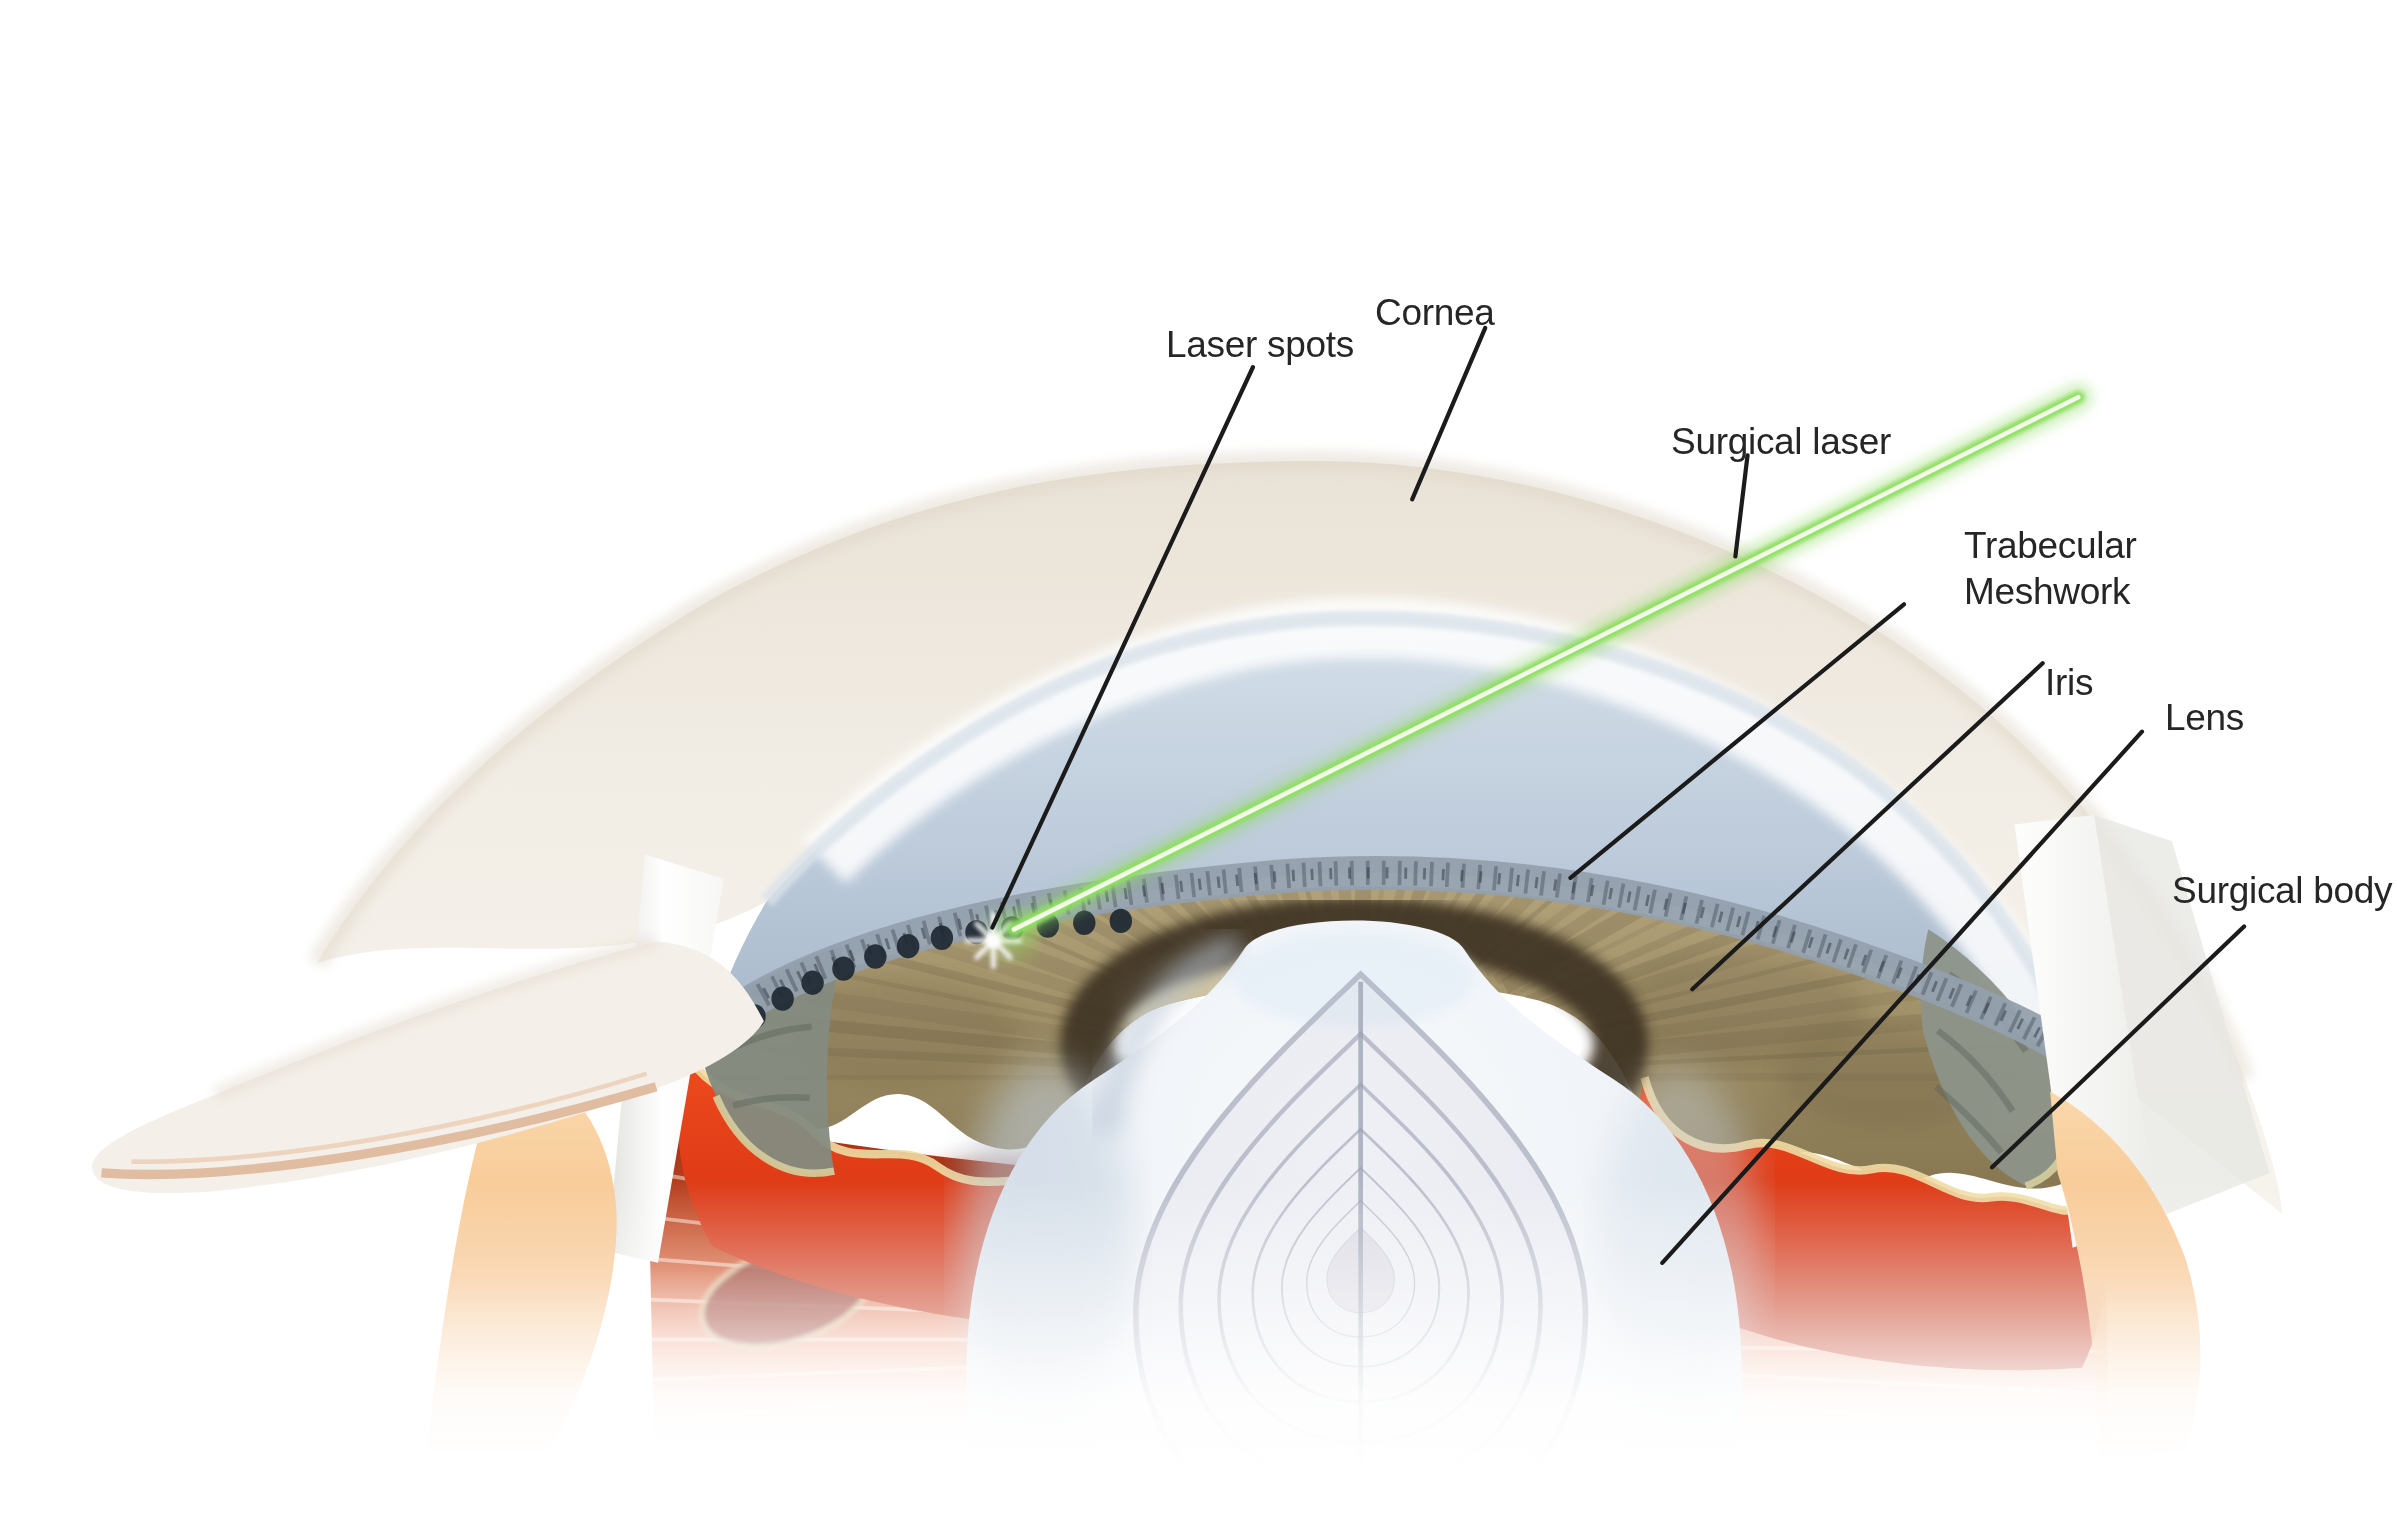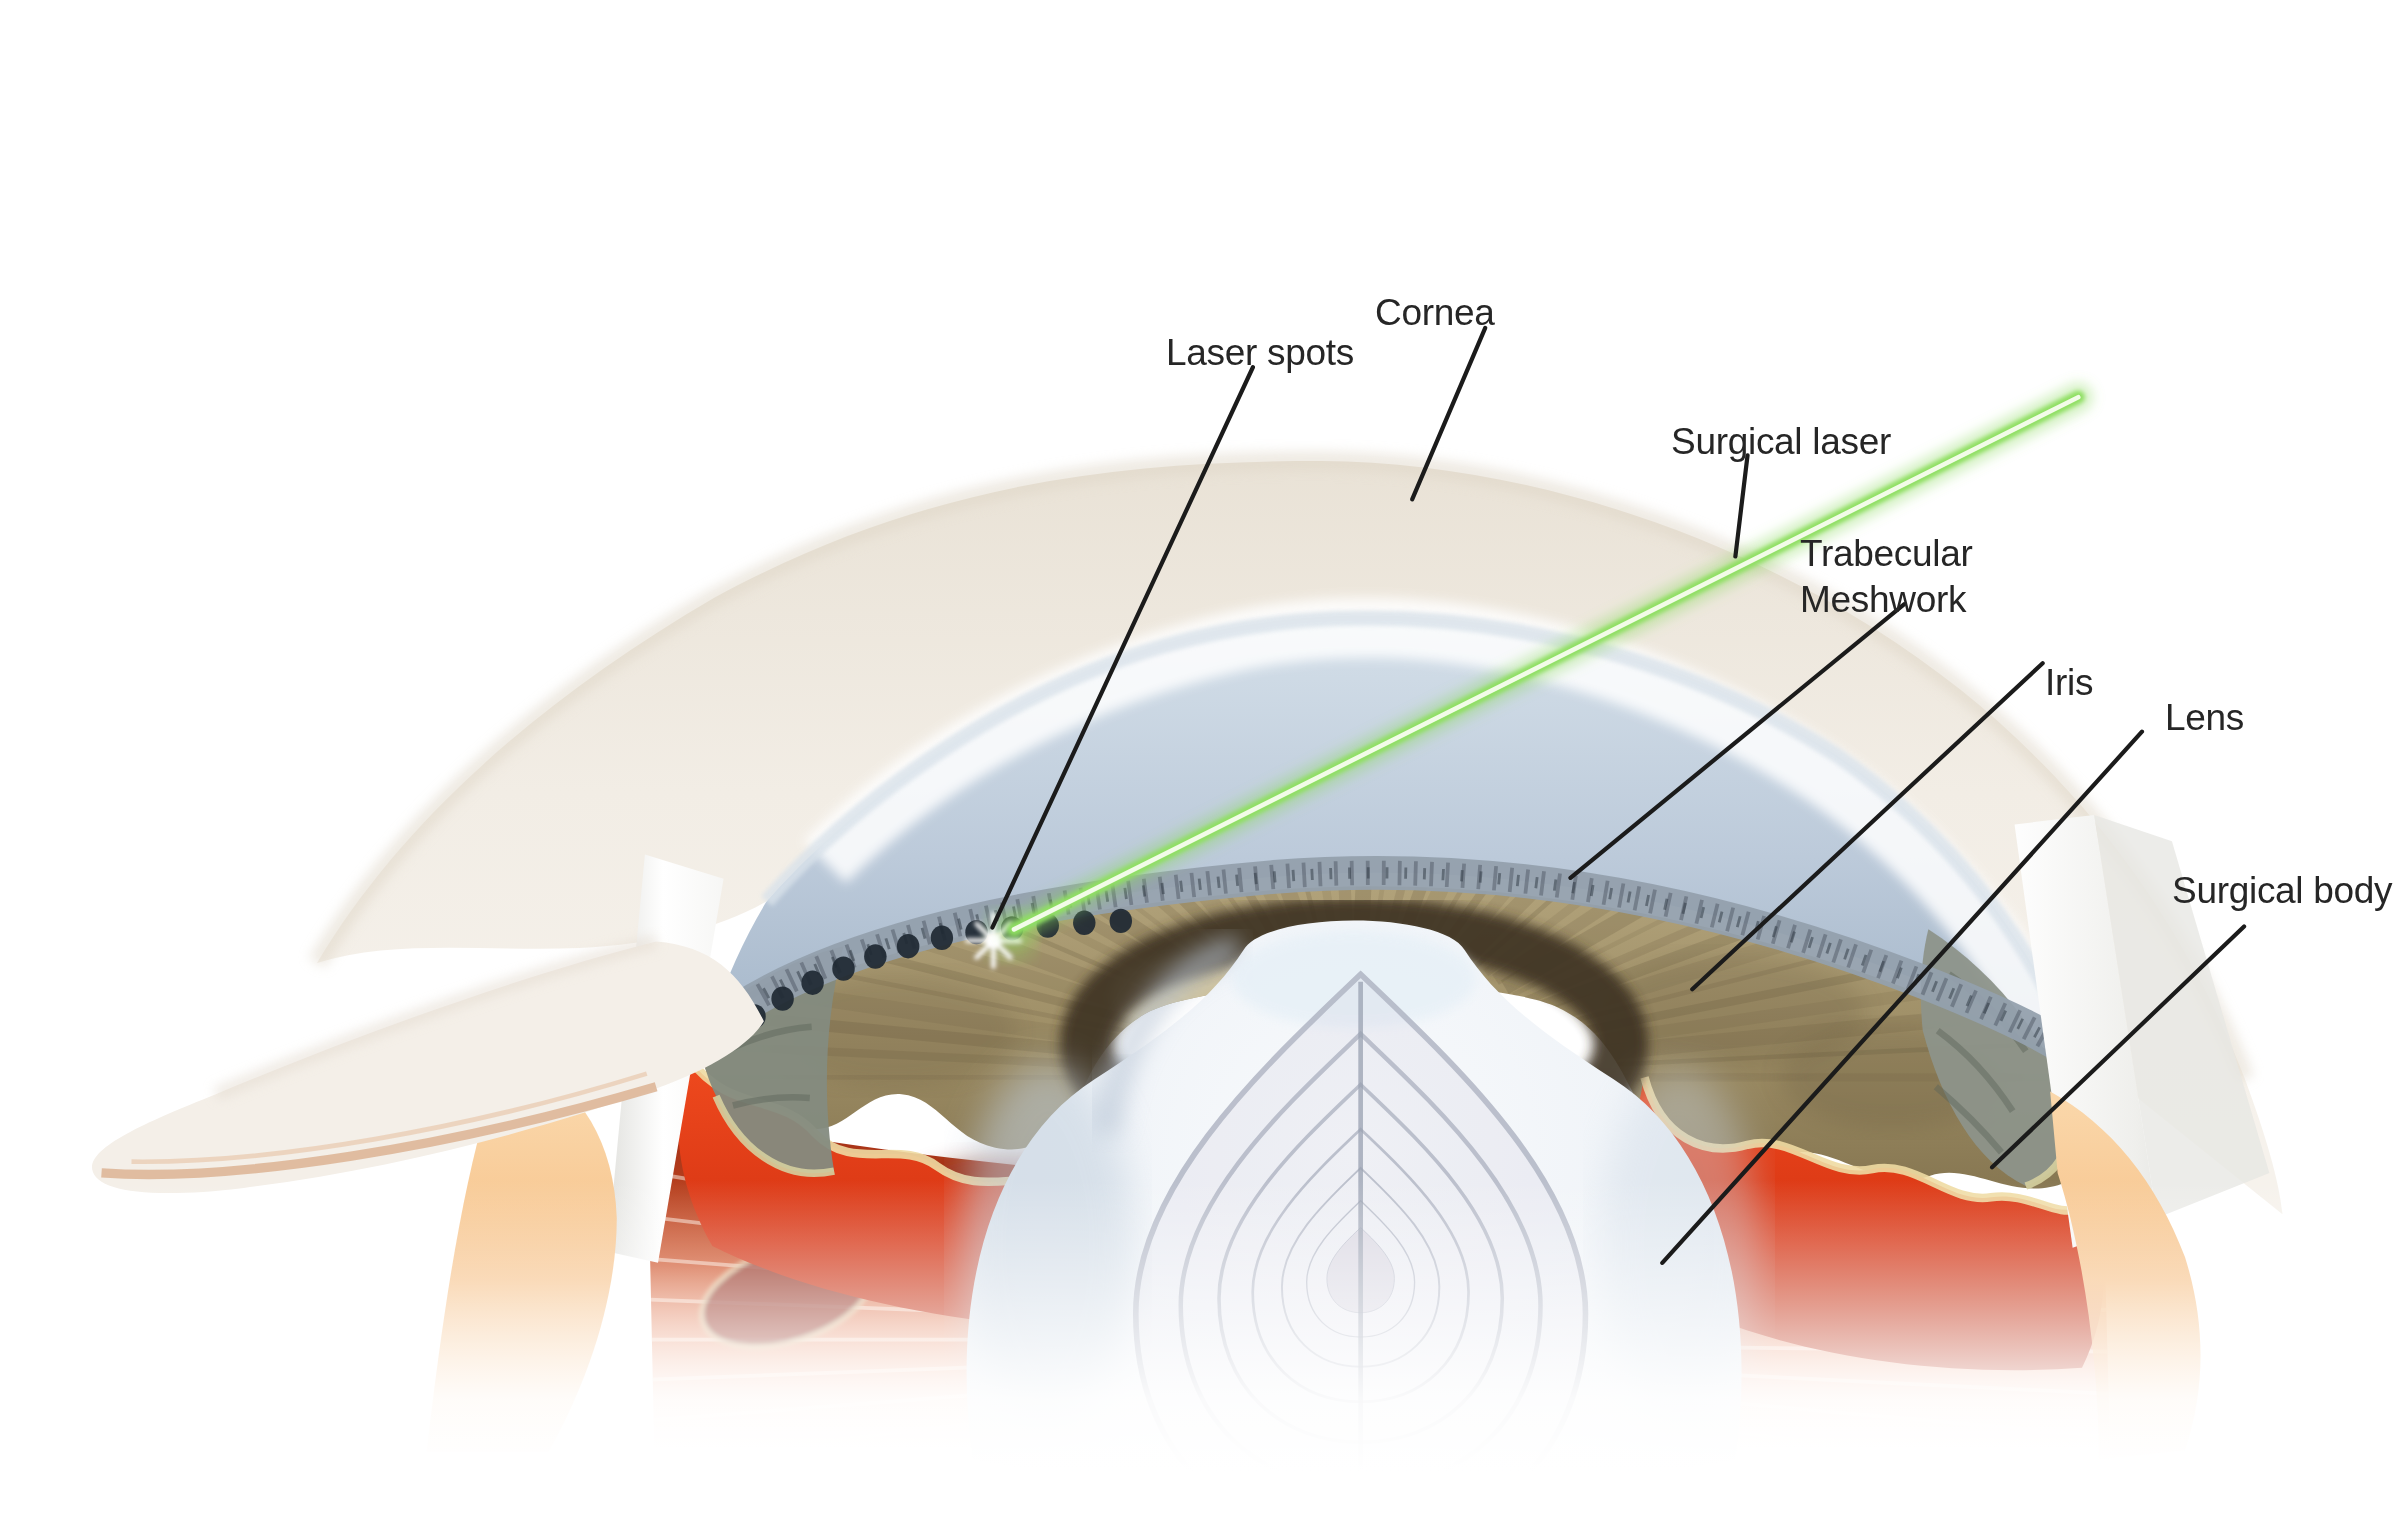--- a/index.html
+++ b/index.html
@@ -319,22 +319,22 @@
     <line x1="1337" y1="392" x2="1059" y2="990"></line>
     <line x1="1585" y1="350" x2="1507" y2="533"></line>
     <line x1="1865" y1="486" x2="1852" y2="594"></line>
     <line x1="2032" y1="645" x2="1676" y2="937"></line>
     <line x1="2180" y1="708" x2="1806" y2="1056"></line>
     <line x1="2286" y1="781" x2="1774" y2="1348"></line>
     <line x1="2395" y1="989" x2="2126" y2="1246"></line>
   </g>
 </svg>
 
-<div class="anat-label" style="left:1166px;top:322px;margin-top:8px;">Laser spots</div>
+<div class="anat-label" style="left:1166px;top:322px;">Laser spots</div>
 <div class="anat-label" style="left:1375px;top:290px;">Cornea</div>
 <div class="anat-label" style="left:1671px;top:419px;">Surgical laser</div>
-<div class="anat-label" style="left:1800px;top:523px;margin-top:8px;">Trabecular
+<div class="anat-label" style="left:1964px;top:523px;">Trabecular
 Meshwork</div>
 <div class="anat-label" style="left:2045px;top:660px;">Iris</div>
 <div class="anat-label" style="left:2153px;top:695px;margin-left:12px;">Lens</div>
 <div class="anat-label" style="left:2172px;top:868px;">Surgical body</div>
 </div>
 
 
 </body></html>

